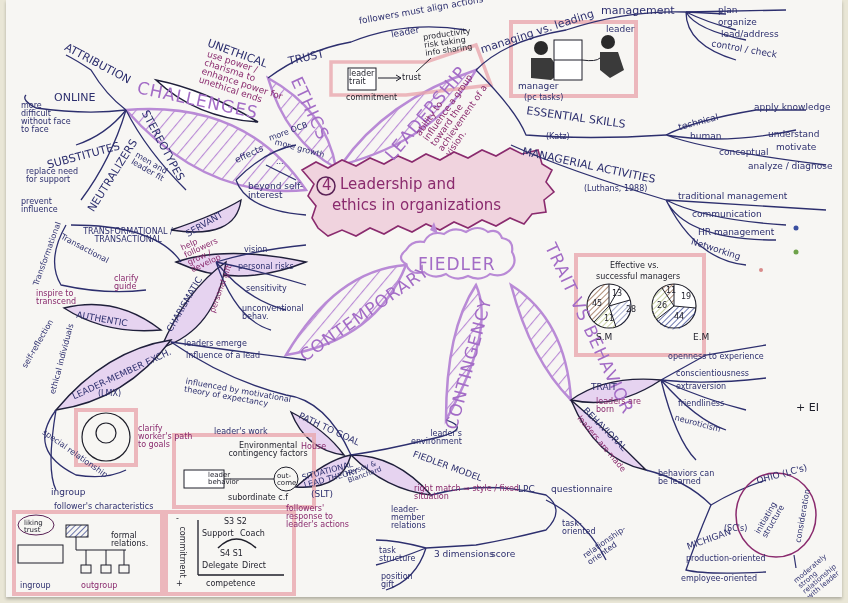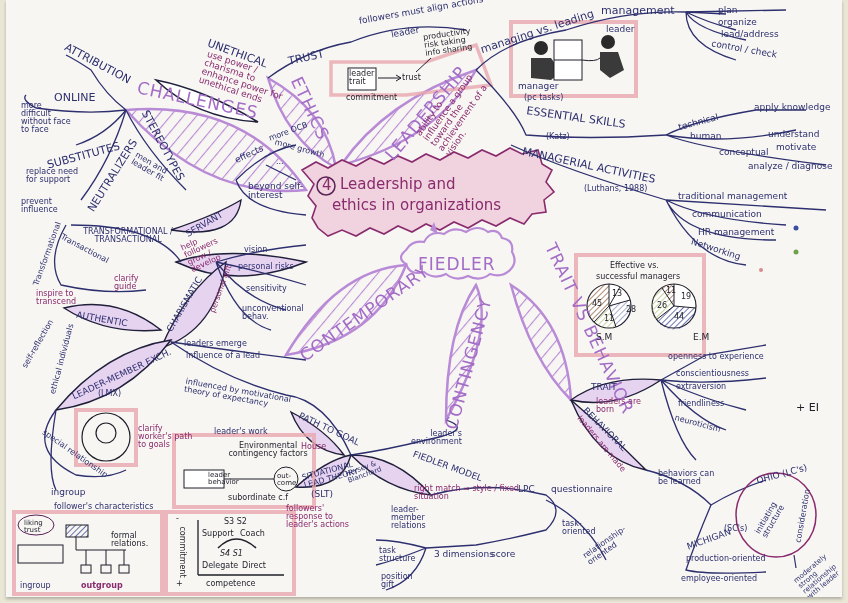--- a/index.html
+++ b/index.html
@@ -314,23 +314,23 @@
 <span class="t dark xs" style="left:660px;top:287px;">11</span>
 <span class="t dark xs" style="left:675px;top:293px;">19</span>
 <span class="t dark xs" style="left:668px;top:313px;">44</span>
 <span class="t dark xs" style="left:651px;top:302px;">26</span>
 
 <span class="t dark xs" style="left:150px;top:548px;transform:rotate(90deg);">commitment</span>
 <span class="t dark xs" style="left:200px;top:580px;">competence</span>
 <span class="t dark xs" style="left:218px;top:518px;">S3   S2</span>
 <span class="t dark xs" style="left:196px;top:530px;">Support</span>
 <span class="t dark xs" style="left:234px;top:530px;">Coach</span>
-<span class="t dark xs" style="left:214px;top:550px;font-style:italic;">S4   S1</span>
+<span class="t dark xs" style="left:214px;top:550px;">S4   S1</span>
 <span class="t dark xs" style="left:196px;top:562px;">Delegate</span>
 <span class="t dark xs" style="left:236px;top:562px;">Direct</span>
 <span class="t dark xs" style="left:170px;top:515px;">-</span>
 <span class="t dark xs" style="left:170px;top:580px;">+</span>
 
 <span class="t dark xs" style="left:18px;top:520px;width:28px;white-space:normal;font-size:7px;">liking trust</span>
 <span class="t dark xs" style="left:105px;top:532px;width:45px;white-space:normal;">formal relations.</span>
 <span class="t ink xs" style="left:14px;top:582px;">ingroup</span>
-<span class="t plum xs" style="left:75px;top:582px;font-weight:bold;">outgroup</span>
+<span class="t plum xs" style="left:75px;top:582px;">outgroup</span>
 </div>
 
 </body></html>

